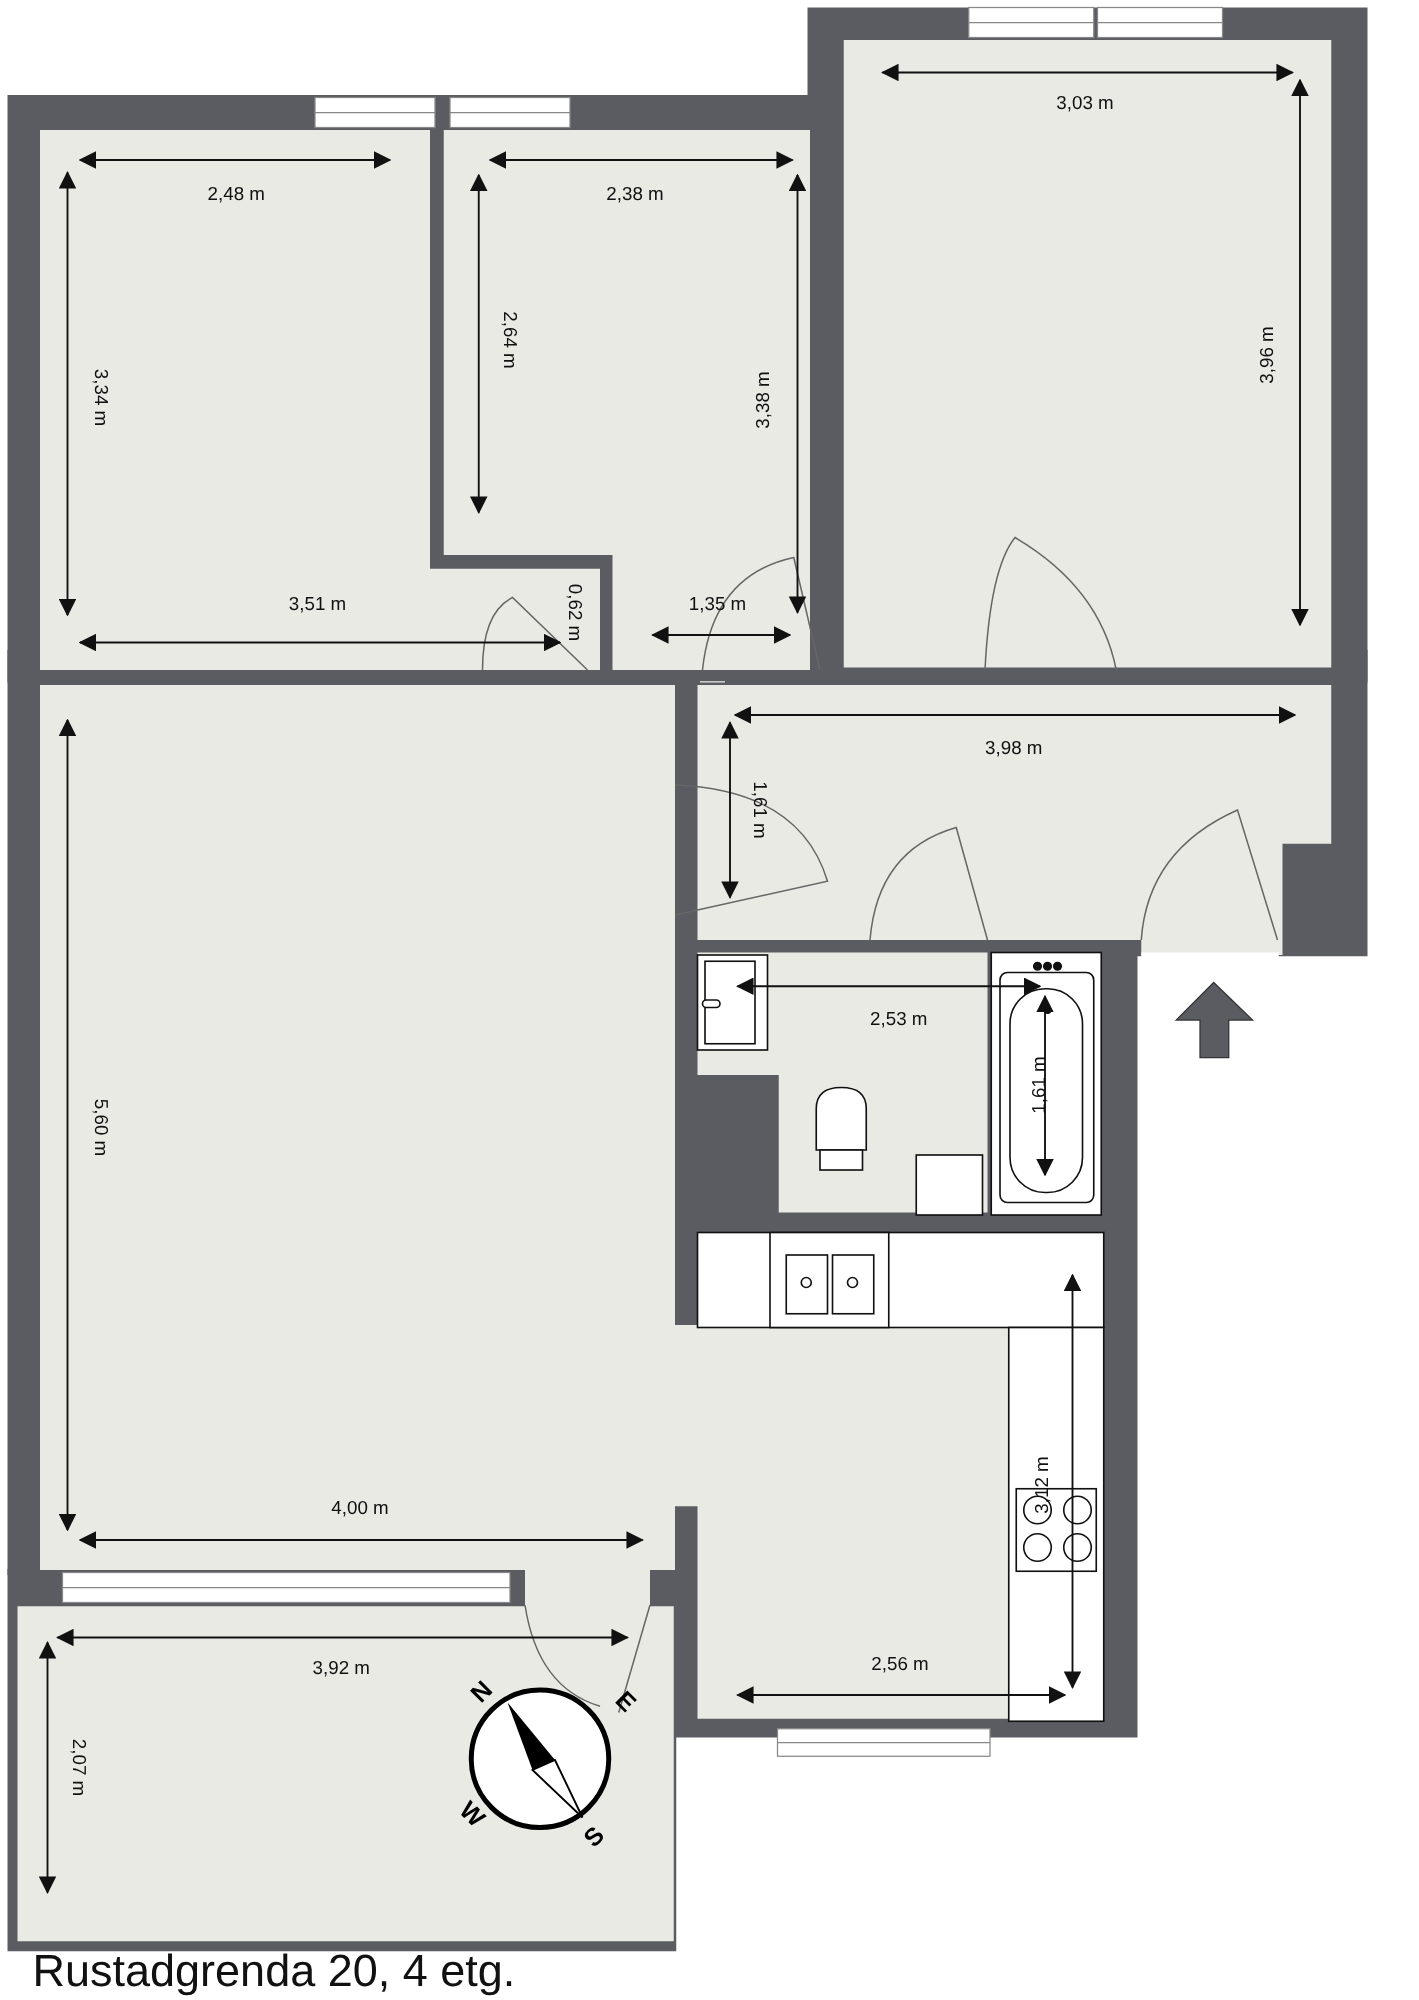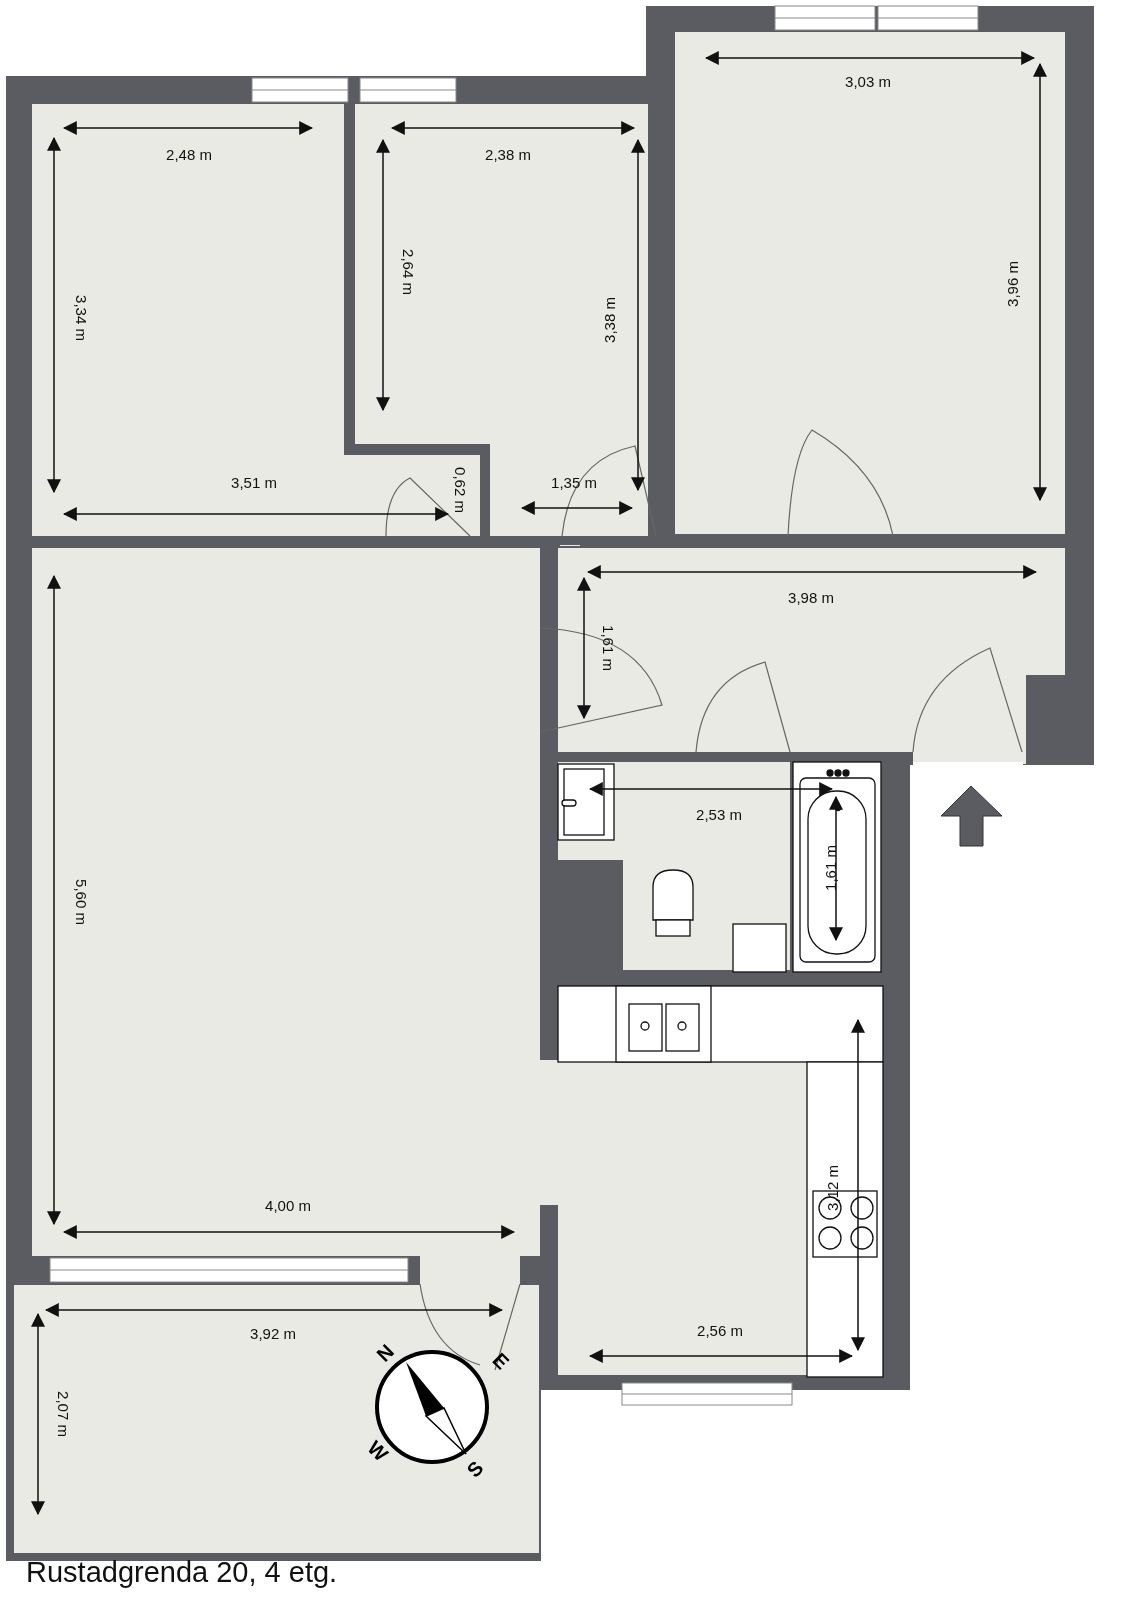--- a/index.html
+++ b/index.html
@@ -1,19 +1,19 @@
 <!DOCTYPE html>
 <html><head>
 <meta charset="utf-8">
 <style>
   html,body{margin:0;padding:0;background:#ffffff;}
   body{width:1135px;height:1600px;position:relative;overflow:hidden;font-family:"Liberation Sans",sans-serif;}
   svg{position:absolute;left:0;top:0;}
   .dim{font-family:"Liberation Sans",sans-serif;font-size:15px;fill:#111;}
-  .caption{position:absolute;left:26px;top:1556px;font-size:29px;color:#111;font-family:"Liberation Sans",sans-serif;}
+  .caption{position:absolute;left:26px;top:1556px;font-size:36px;color:#111;font-family:"Liberation Sans",sans-serif;}
   .cmp{font-family:"Liberation Sans",sans-serif;font-weight:bold;font-size:20px;fill:#000;}
 </style>
 </head>
 <body>
 
 <svg width="1135" height="1600" viewBox="0 0 1135 1600">
   <defs>
     <marker id="ah" viewBox="0 0 10 10" refX="9" refY="5" markerWidth="10" markerHeight="10" orient="auto-start-reverse" markerUnits="userSpaceOnUse">
       <path d="M0,0 L10,5 L0,10 z" fill="#111"></path>
     </marker>

